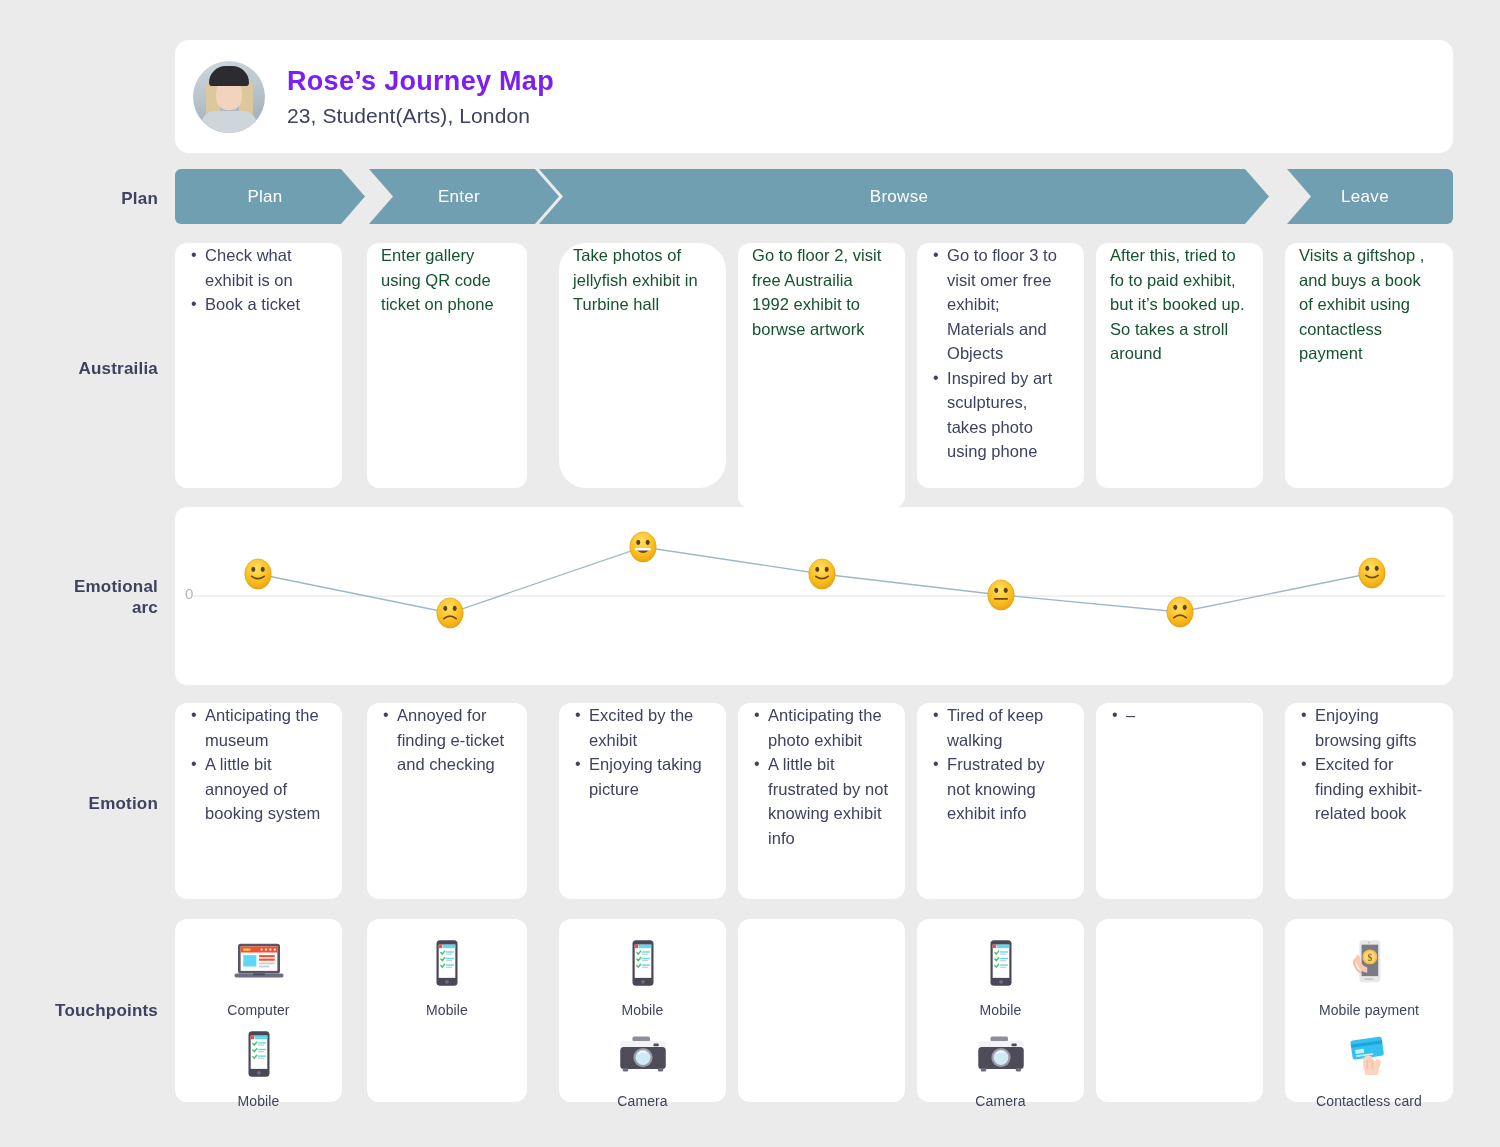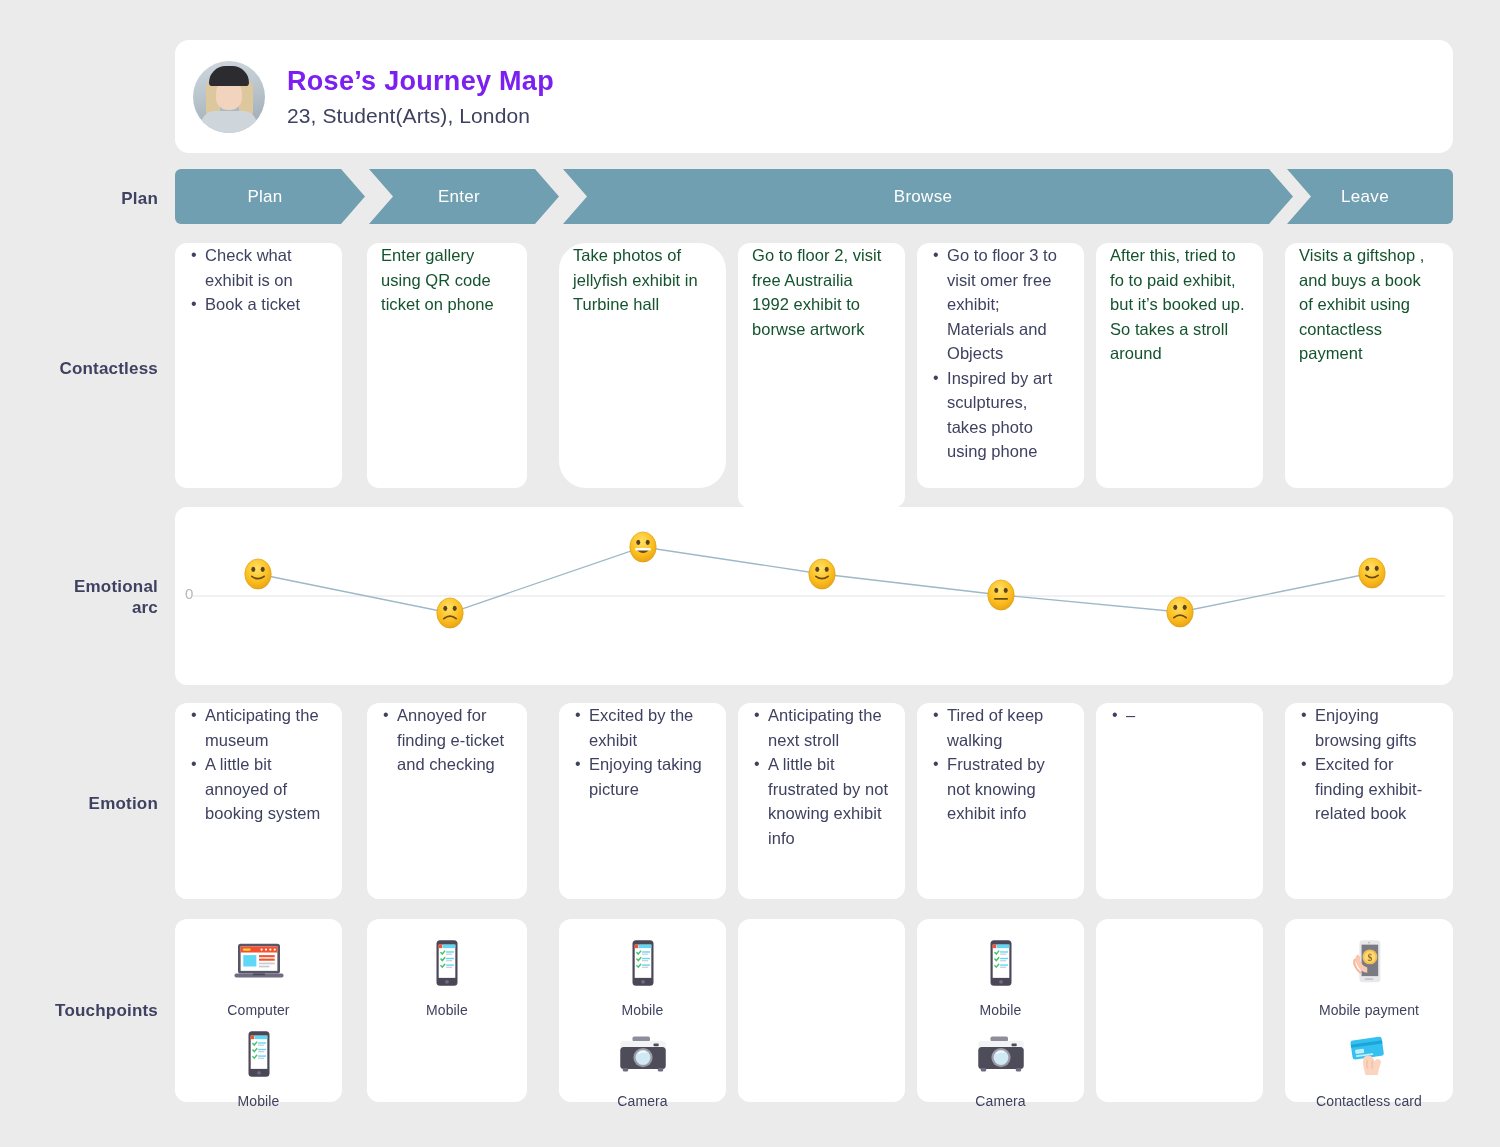--- a/index.html
+++ b/index.html
@@ -207,36 +207,36 @@
     <div class="hat"></div>
     <div class="scarf"></div>
   </div>
   <div id="header-text">
     <div id="journey-title">Rose’s  Journey Map</div>
     <div id="persona-sub">23, Student(Arts), London</div>
   </div>
 </div>
 
 <div class="row-label" id="steps-label">Plan</div>
-<div class="row-label" id="activities-label">Contactless</div>
+<div class="row-label" id="activities-label">Austrailia</div>
 <div class="row-label" id="emotional-label">
   <div>Emotional</div>
   <div>arc</div>
 </div>
 <div class="row-label" id="emotion-label">Emotion</div>
 <div class="row-label" id="touchpoints-label">Touchpoints</div>
 
 <div id="steps-row">
     <div class="chevron chev-first" style="left: 0px; width: 190px; background: rgb(111, 159, 176);">
       <span class="chev-label">Plan</span>
     </div>
     <div class="chevron chev-mid" style="left: 194px; width: 190px; background: rgb(111, 159, 176);">
       <span class="chev-label">Enter</span>
     </div>
-    <div class="chevron chev-mid" style="left: 388px; width: 730px; background: rgb(111, 159, 176);">
+    <div class="chevron chev-mid" style="left: 364px; width: 730px; background: rgb(111, 159, 176);">
       <span class="chev-label">Browse</span>
     </div>
     <div class="chevron chev-last" style="left: 1112px; width: 166px; background: rgb(111, 159, 176);">
       <span class="chev-label">Leave</span>
     </div>
   </div>
 
 <div id="activities-row"></div>
 
 <div id="arc-card">
@@ -403,21 +403,21 @@
     <div class="card-inner">
       <ul>
         <li>Excited by the  exhibit</li>
         <li>Enjoying taking picture</li>
       </ul>
     </div>
   </div>
 <div class="card" style="left: 738px; top: 703px; width: 167px; height: 196px;">
     <div class="card-inner">
       <ul>
-        <li>Anticipating the next stroll</li>
+        <li>Anticipating the photo exhibit</li>
         <li>A little bit frustrated by not knowing exhibit info</li>
       </ul>
     </div>
   </div>
 <div class="card" style="left: 917px; top: 703px; width: 167px; height: 196px;">
     <div class="card-inner">
       <ul>
         <li>Tired of keep walking</li>
         <li>Frustrated by not knowing exhibit  info</li>
       </ul>

